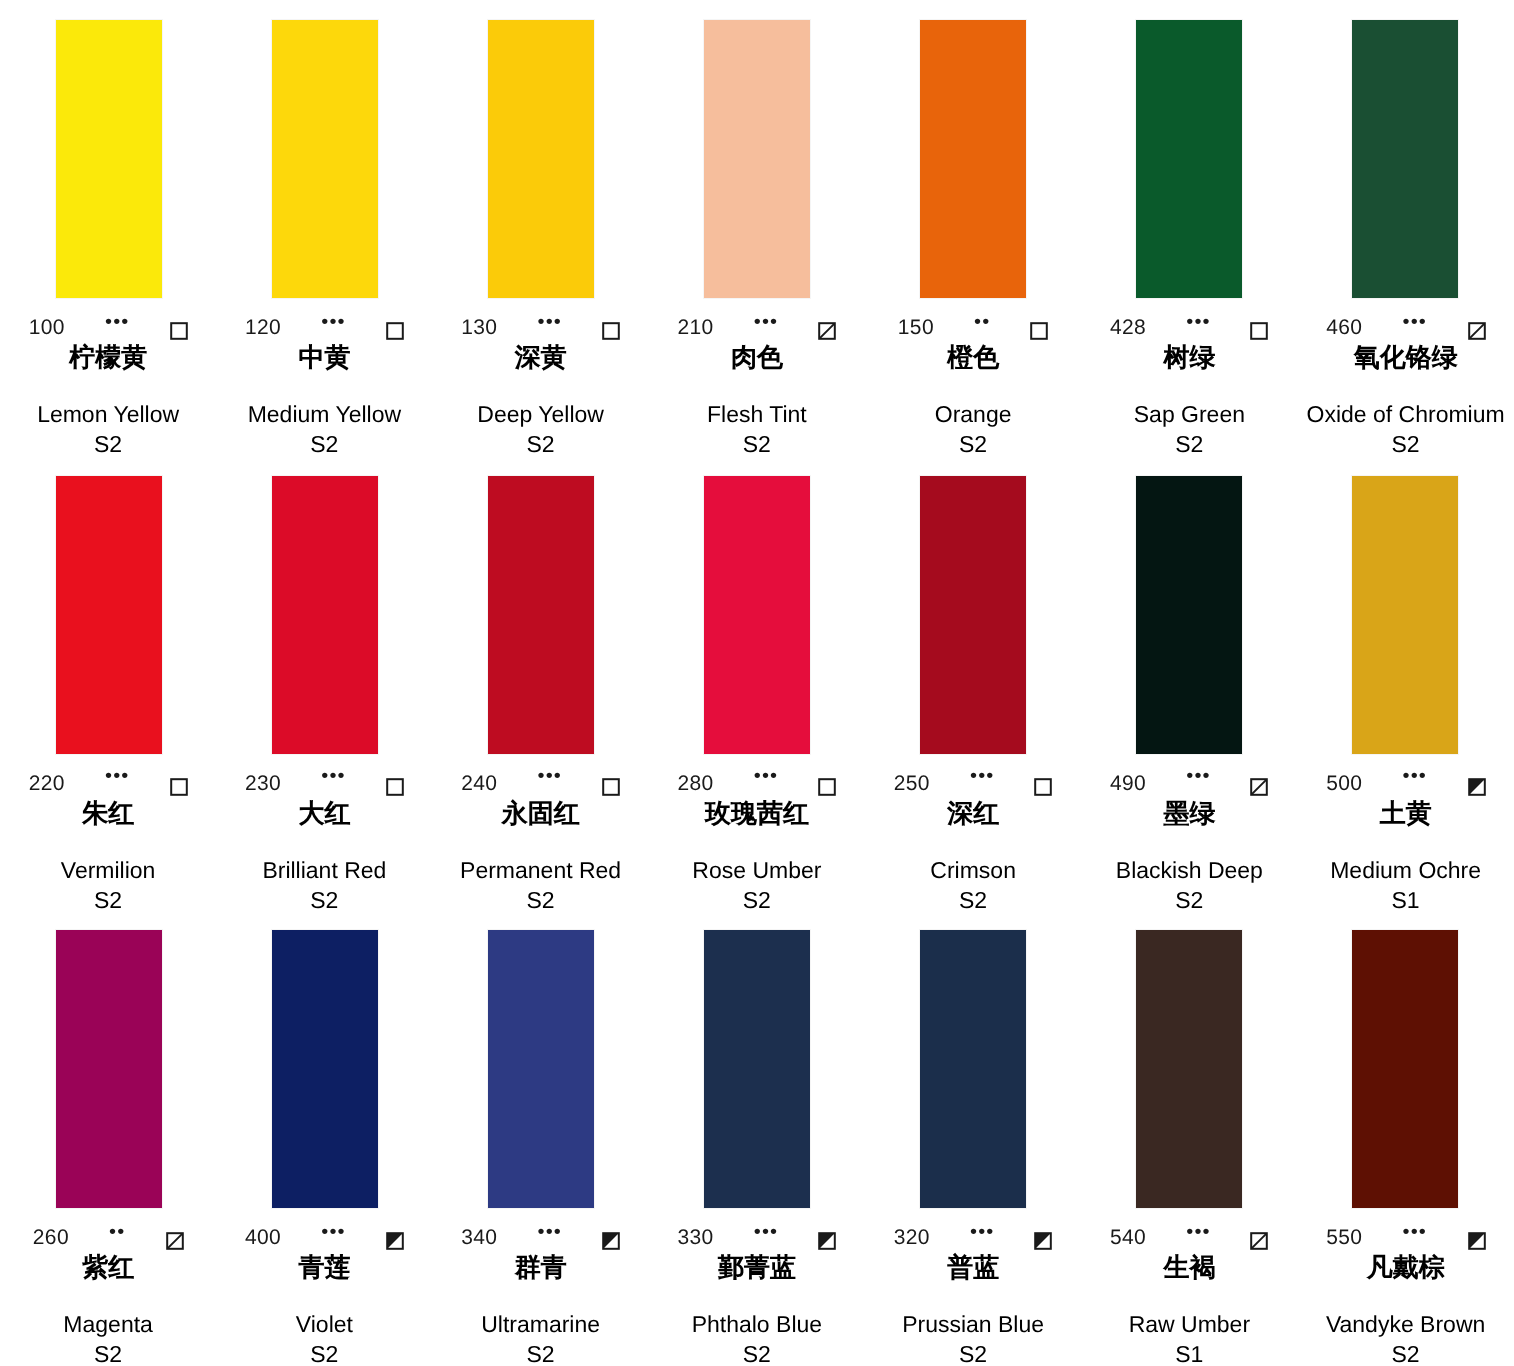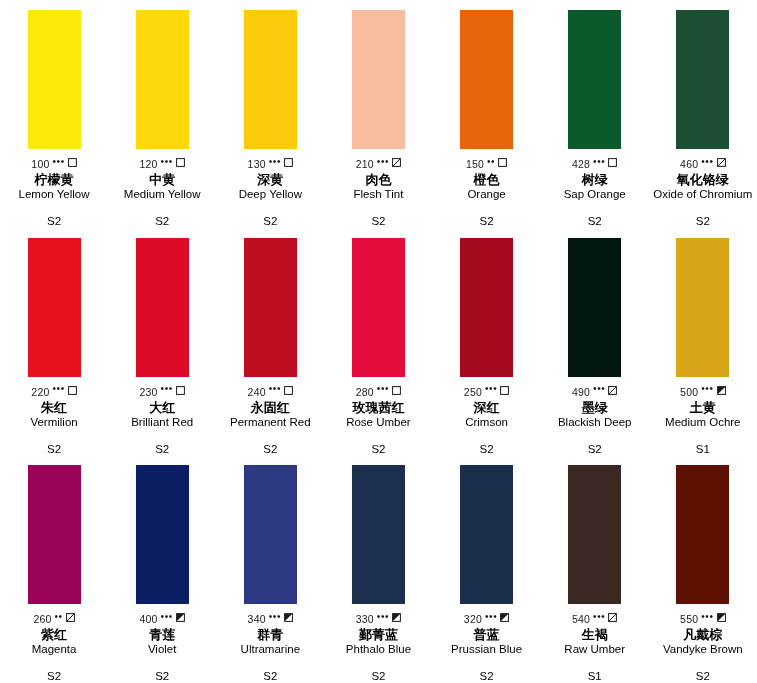--- a/index.html
+++ b/index.html
@@ -39,23 +39,23 @@
   .swatch {
     width: 53px;
     height: 139px;
     margin-top: 10px;
     box-shadow: 0 0 0 0.5px rgba(0,0,0,0.04);
   }
   .meta {
     margin-top: 9px;
     display: flex;
     flex-direction: row;
-    align-items: flex-start;
+    align-items: flex-end;
     justify-content: center;
-    gap: 3px;
+    gap: 20px;
     height: 12px;
     line-height: 12px;
   }
   .code {
     font-size: 10.5px;
     letter-spacing: 0.2px;
     color: #1a1a1a;
   }
   .dots {
     font-size: 10px;
@@ -75,28 +75,28 @@
   .name-cn {
     margin-top: 3px;
     font-size: 13px;
     font-weight: bold;
     font-family: "DejaVu Sans", "Liberation Sans", sans-serif;
     line-height: 14px;
     color: #000;
     white-space: nowrap;
   }
   .name-en {
-    margin-top: 0;
+    margin-top: 14px;
     font-size: 11.5px;
     line-height: 14px;
     color: #000;
     white-space: nowrap;
   }
   .series {
-    margin-top: 13px;
+    margin-top: 1px;
     font-size: 11.5px;
     line-height: 14px;
     color: #000;
   }
 </style>
 </head>
 <body>
 
 <div class="chart" id="chart-root">
     <div class="row">
@@ -181,21 +181,21 @@
         <div class="meta">
           <span class="code">428</span>
           <span class="dots">•••</span>
           <span class="perm">
             <svg width="9" height="9" viewBox="0 0 9 9">
               <rect x="0.6" y="0.6" width="7.8" height="7.8" fill="none" stroke="#1a1a1a" stroke-width="1"></rect>
             </svg>
           </span>
         </div>
         <div class="name-cn">树绿</div>
-        <div class="name-en">Sap Orange</div>
+        <div class="name-en">Sap Green</div>
         <div class="series">S2</div>
       </div>
       <div class="cell">
         <div class="swatch" style="background: rgb(26, 79, 51);"></div>
         <div class="meta">
           <span class="code">460</span>
           <span class="dots">•••</span>
           <span class="perm">
             <svg width="9" height="9" viewBox="0 0 9 9">
               <rect x="0.6" y="0.6" width="7.8" height="7.8" fill="none" stroke="#1a1a1a" stroke-width="1"></rect>

